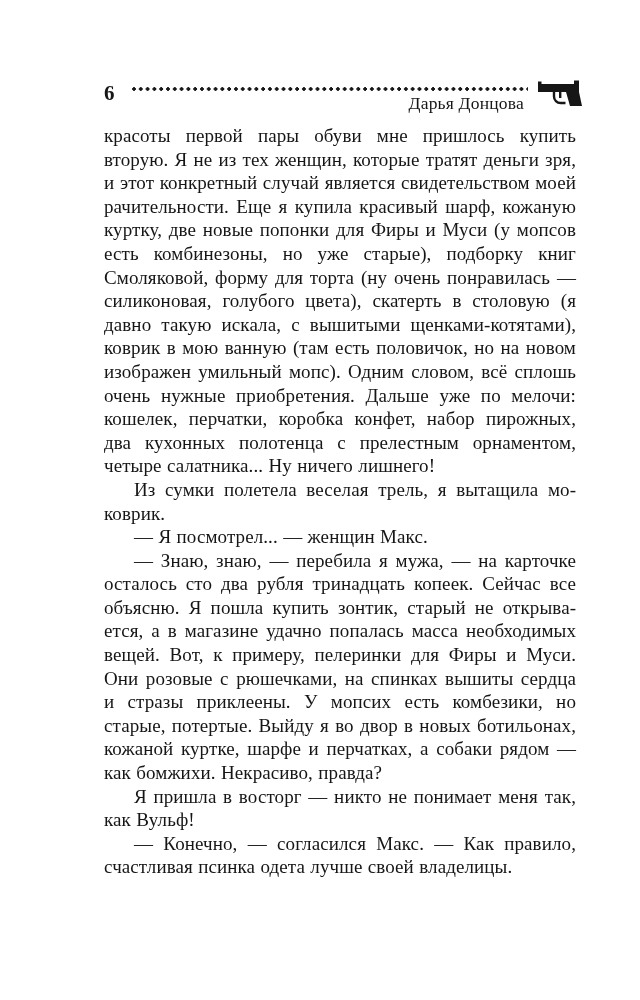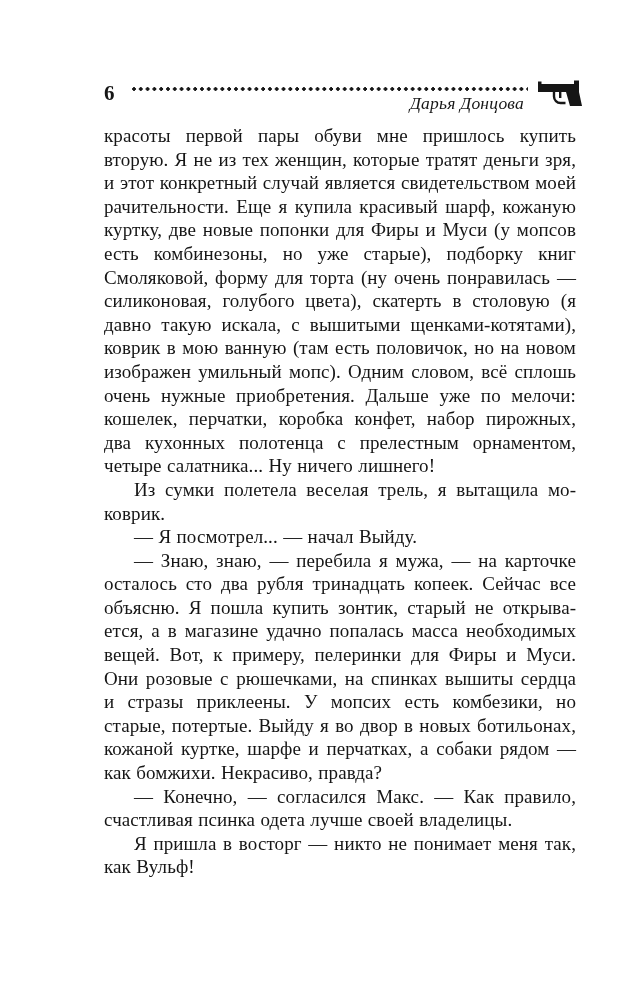--- a/index.html
+++ b/index.html
@@ -37,21 +37,20 @@
     top: 5px;
     height: 4px;
     background-image: radial-gradient(circle at 2px 2px, #161616 1.55px, transparent 1.9px);
     background-size: 6.8px 4px;
     background-repeat: repeat-x;
   }
   .author-name {
     position: absolute;
     right: 62px;
     top: 11px;
-    font-style: italic;
     font-size: 17.5px;
     letter-spacing: 0.2px;
     white-space: nowrap;
   }
   .gun-icon {
     position: absolute;
     right: 0;
     top: -3px;
     width: 48px;
     height: 28px;
@@ -91,19 +90,19 @@
       <rect x="36" y="1.5" width="5" height="6" fill="#161616"></rect>
       <polygon points="28,13 41,13 44,27 32,27" fill="#161616"></polygon>
       <path d="M16,13 v4.5 a6.5,6.5 0 0 0 6.5,6.5 h5" stroke="#161616" stroke-width="2.4" fill="none"></path>
       <rect x="21" y="13" width="2.4" height="6" fill="#161616"></rect>
     </svg>
   </div>
 
   <div class="text-block">
     <p>красоты первой пары обуви мне пришлось купить вторую. Я не из тех женщин, которые тратят деньги зря, и этот конкретный случай является свиде­тель­ством моей рачительности. Еще я купила красивый шарф, кожаную куртку, две новые попонки для Фи­ры и Муси (у мопсов есть комбинезоны, но уже ста­рые), подборку книг Смоляковой, форму для торта (ну очень понравилась — силиконовая, голубого цве­та), скатерть в столовую (я давно такую искала, с вы­шитыми щенками-котятами), коврик в мою ванную (там есть половичок, но на новом изображен умиль­ный мопс). Одним словом, всё сплошь очень нуж­ные приобретения. Дальше уже по мелочи: кошелек, перчатки, коробка конфет, набор пирожных, два ку­хонных полотенца с прелестным орнаментом, четыре салатника... Ну ничего лишнего!</p>
     <p class="indent">Из сумки полетела веселая трель, я вытащила мо­коврик.</p>
-    <p class="indent">— Я посмотрел... — начал Выйду.</p>
+    <p class="indent">— Я посмотрел... — женщин Макс.</p>
     <p class="indent">— Знаю, знаю, — перебила я мужа, — на карточке осталось сто два рубля тринадцать копеек. Сейчас все объясню. Я пошла купить зонтик, старый не открыва­ется, а в магазине удачно попалась масса необ­ходимых вещей. Вот, к примеру, пелеринки для Фиры и Му­си. Они розовые с рюшечками, на спинках вышиты сердца и стразы приклеены. У мопсих есть комбезики, но старые, потертые. Выйду я во двор в новых боти­льонах, кожаной куртке, шарфе и перчатках, а собаки рядом — как бомжихи. Некрасиво, правда?</p>
+    <p class="indent">Я пришла в восторг — никто не понимает меня так, как Вульф!</p>
     <p class="indent">— Конечно, — согласился Макс. — Как правило, счастливая псинка одета лучше своей владелицы.</p>
-    <p class="indent">Я пришла в восторг — никто не понимает меня так, как Вульф!</p>
   </div>
 
 </div>
 
 </body></html>

